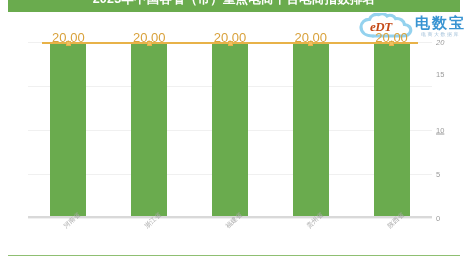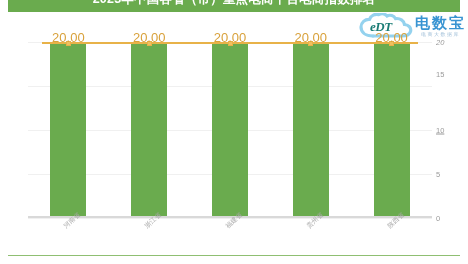--- a/index.html
+++ b/index.html
@@ -70,21 +70,21 @@
     width: 54px;
     height: 25px;
   }
   #logo-edt {
     position: absolute;
     left: 11px;
     top: 7px;
     font-size: 13px;
     font-weight: bold;
     font-style: italic;
-    color: #0f766e;
+    color: #c2410c;
     letter-spacing: -0.5px;
     font-family: "Liberation Serif", serif;
   }
   #logo-cn-wrap {
     display: flex;
     flex-direction: column;
     align-items: center;
     margin-left: -2px;
   }
   #logo-cn-main {

